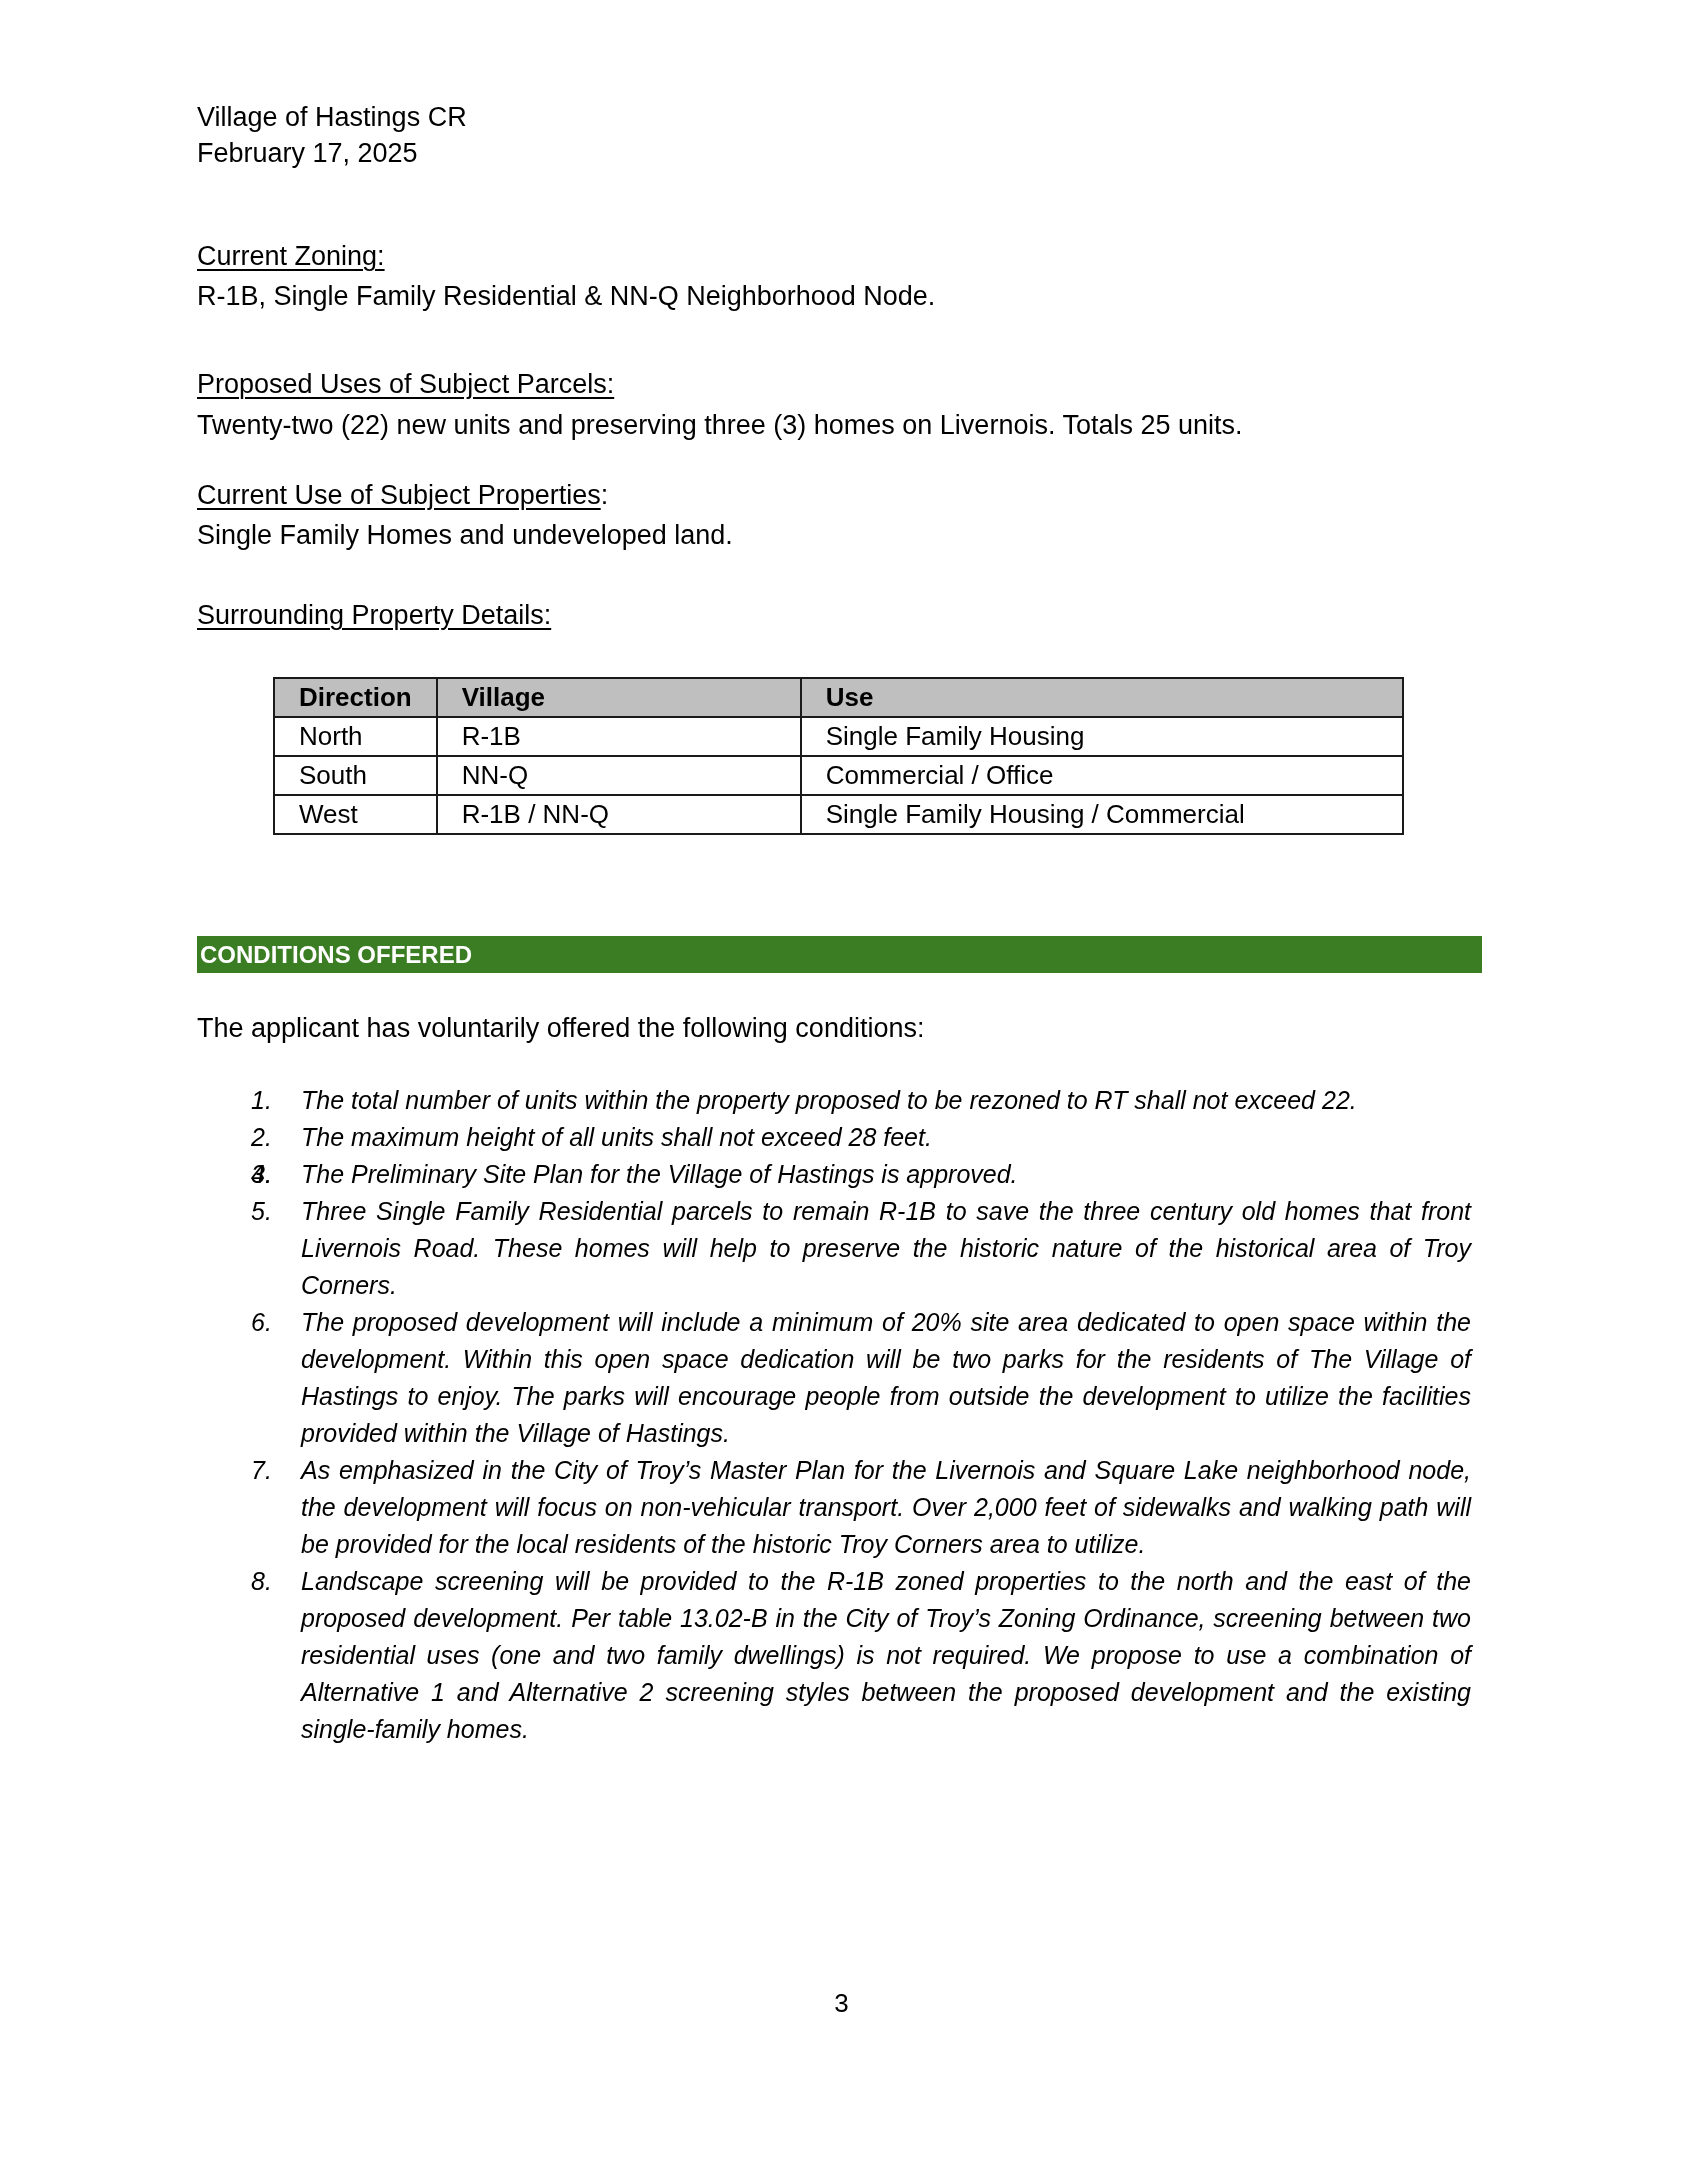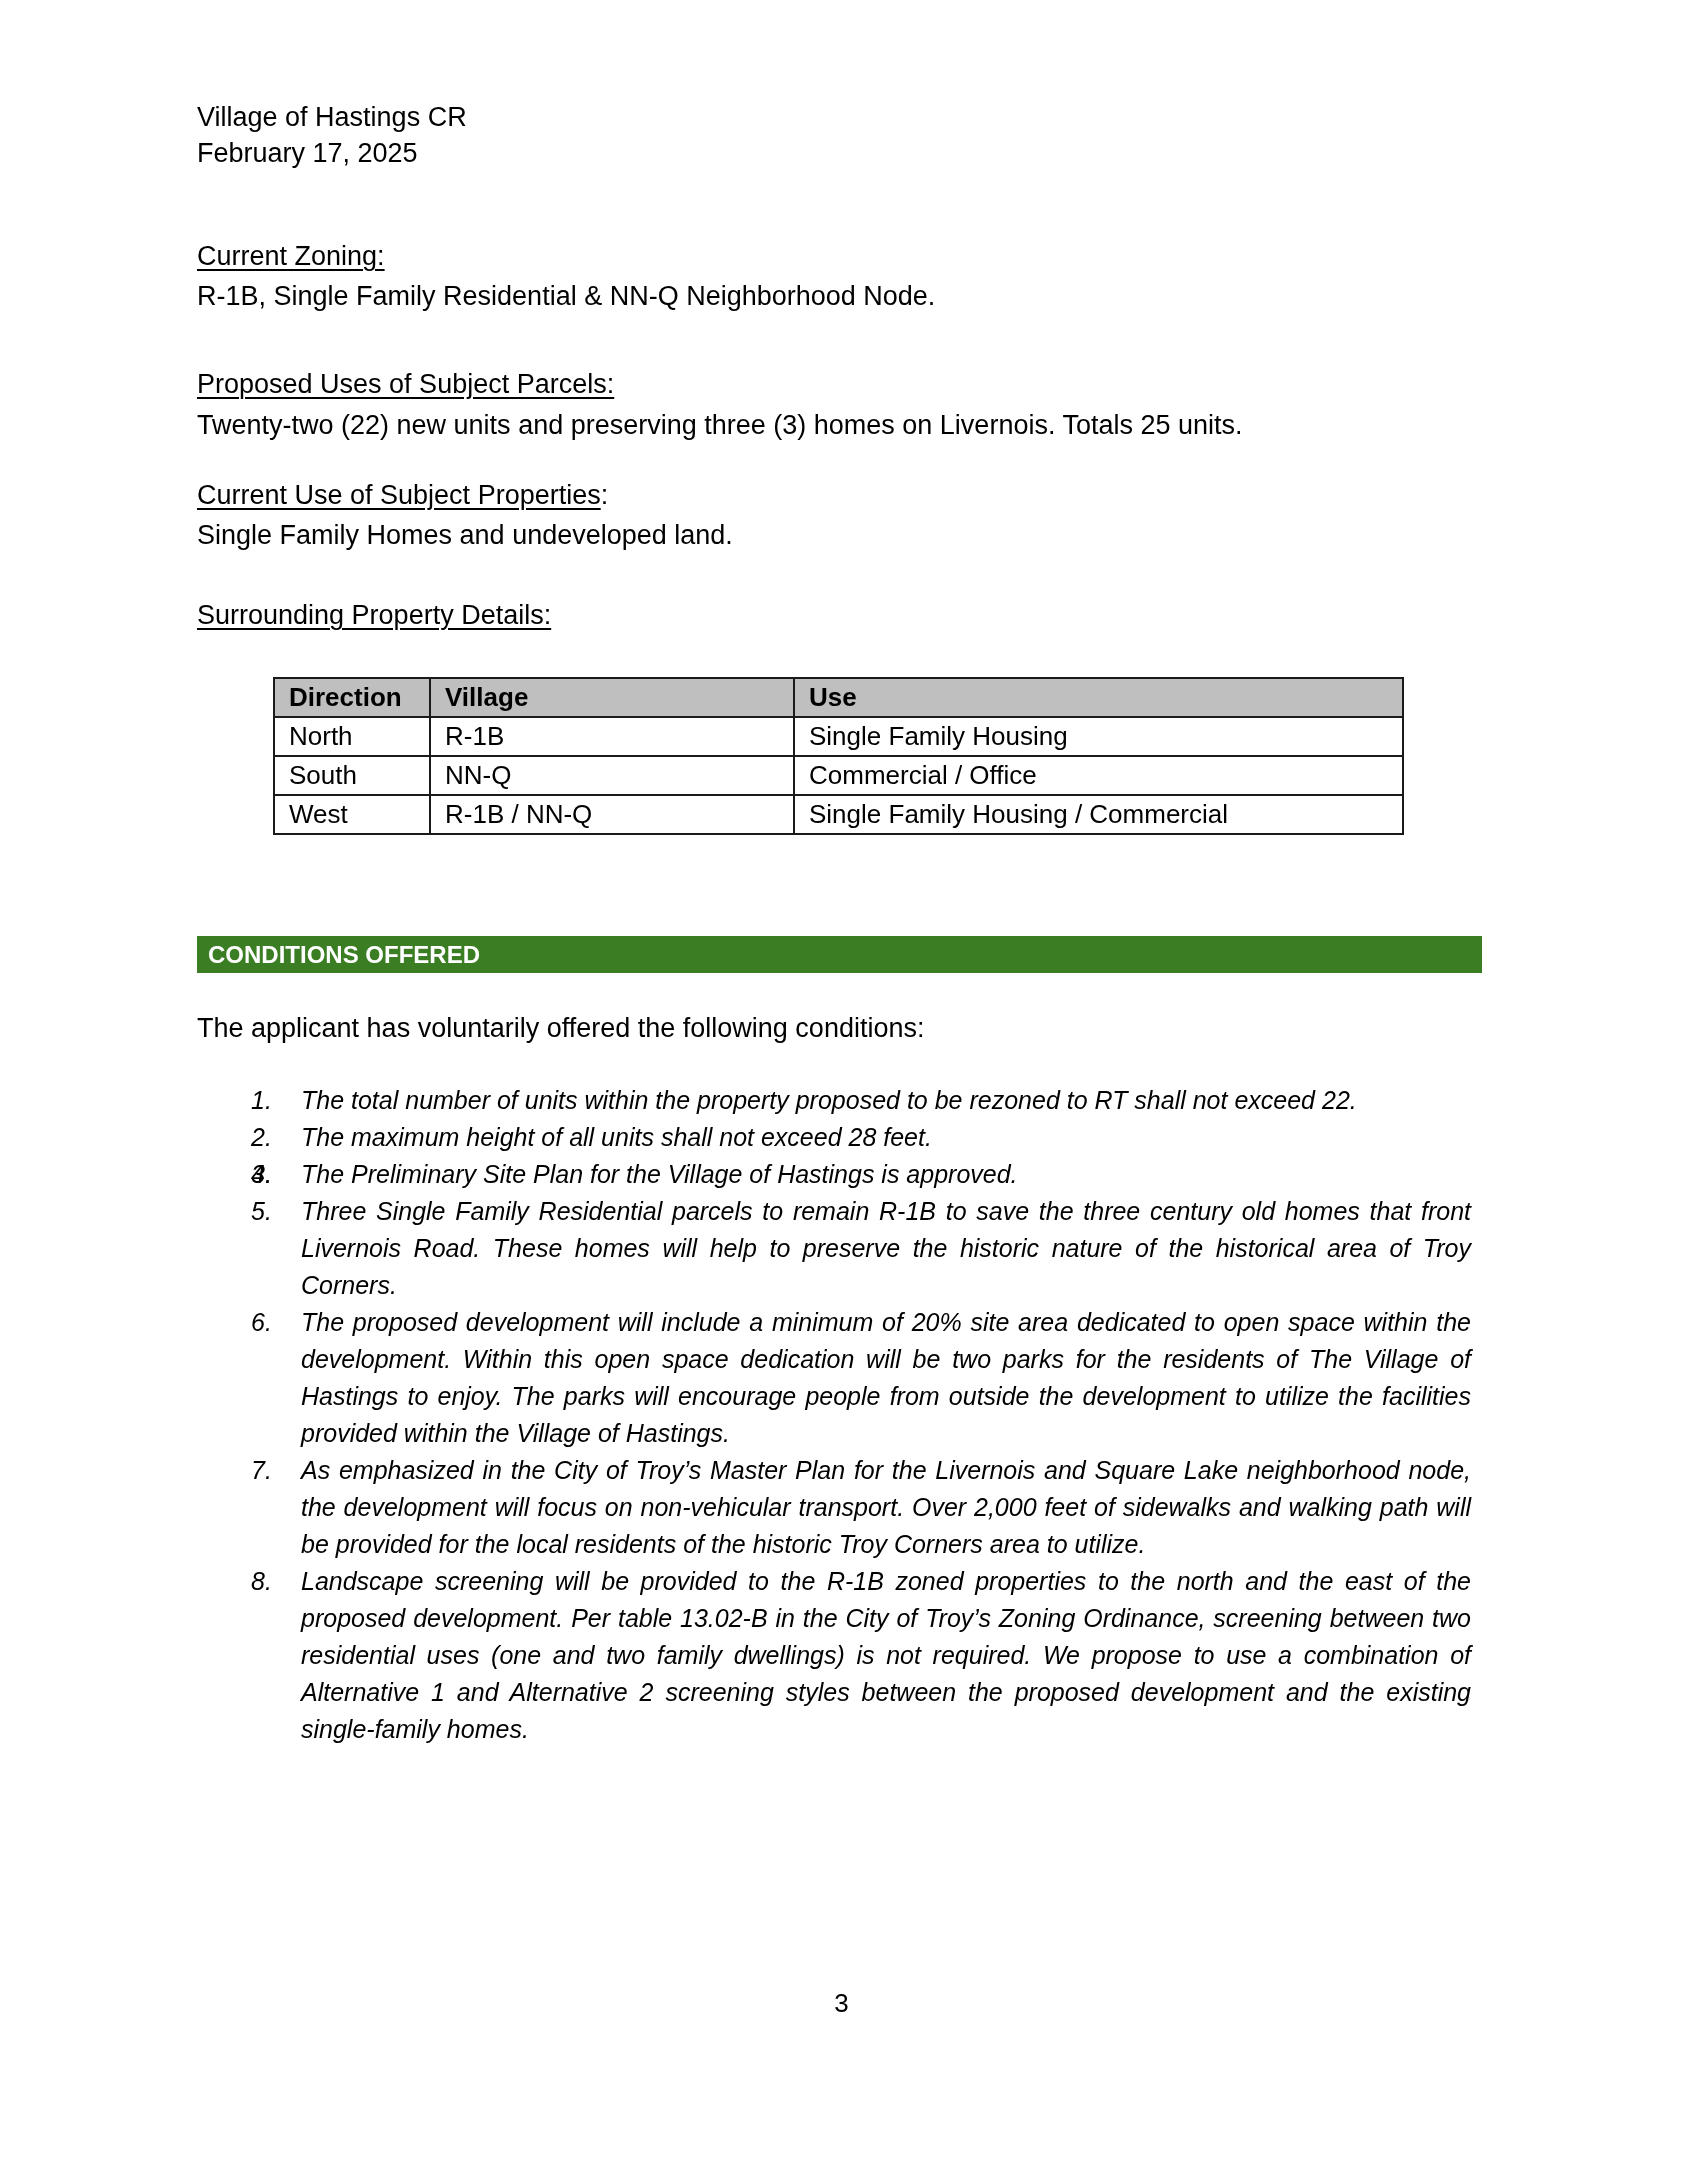--- a/index.html
+++ b/index.html
@@ -2,26 +2,26 @@
 <html><head>
 <meta charset="utf-8">
 <style>
   html, body { margin: 0; padding: 0; background: #ffffff; }
   body { width: 1683px; height: 2178px; position: relative; overflow: hidden;
          font-family: "Liberation Sans", sans-serif; color: #000; }
   .line { position: absolute; left: 197px; font-size: 27px; line-height: 40px; white-space: nowrap; }
   .u { text-decoration: underline; text-underline-offset: 4px; text-decoration-thickness: 2px; }
   table.surr { position: absolute; left: 273px; top: 677px; width: 1131px; border-collapse: collapse;
                font-size: 26px; }
-  table.surr th, table.surr td { border: 2px solid #1a1a1a; padding: 0 14px; height: 37px; line-height: 37px;
+  table.surr th, table.surr td { border: 2px solid #1a1a1a; padding: 0 24px; height: 37px; line-height: 37px;
                text-align: left; white-space: nowrap; }
   table.surr th { background: #bfbfbf; font-weight: bold; }
   .bar { position: absolute; left: 197px; top: 936px; width: 1285px; height: 37px; background: #3b7d23;
          color: #fff; font-weight: bold; font-size: 24px; line-height: 37px; }
-  .bar span { padding-left: 11px; }
+  .bar span { padding-left: 3px; }
   ol.cond { position: absolute; left: 251px; top: 1082px; width: 1220px; margin: 0; padding: 0;
             list-style: none; font-style: italic; font-size: 25px; line-height: 37px; }
   ol.cond li { position: relative; padding-left: 50px; text-align: justify; }
   ol.cond li .num { position: absolute; left: 0; top: 0; }
   .pagenum { position: absolute; left: 0; width: 1683px; text-align: center; top: 1988px; font-size: 26px; }
 </style>
 </head>
 <body>
 
 <div class="line" style="top:97px;">Village of Hastings CR</div>

